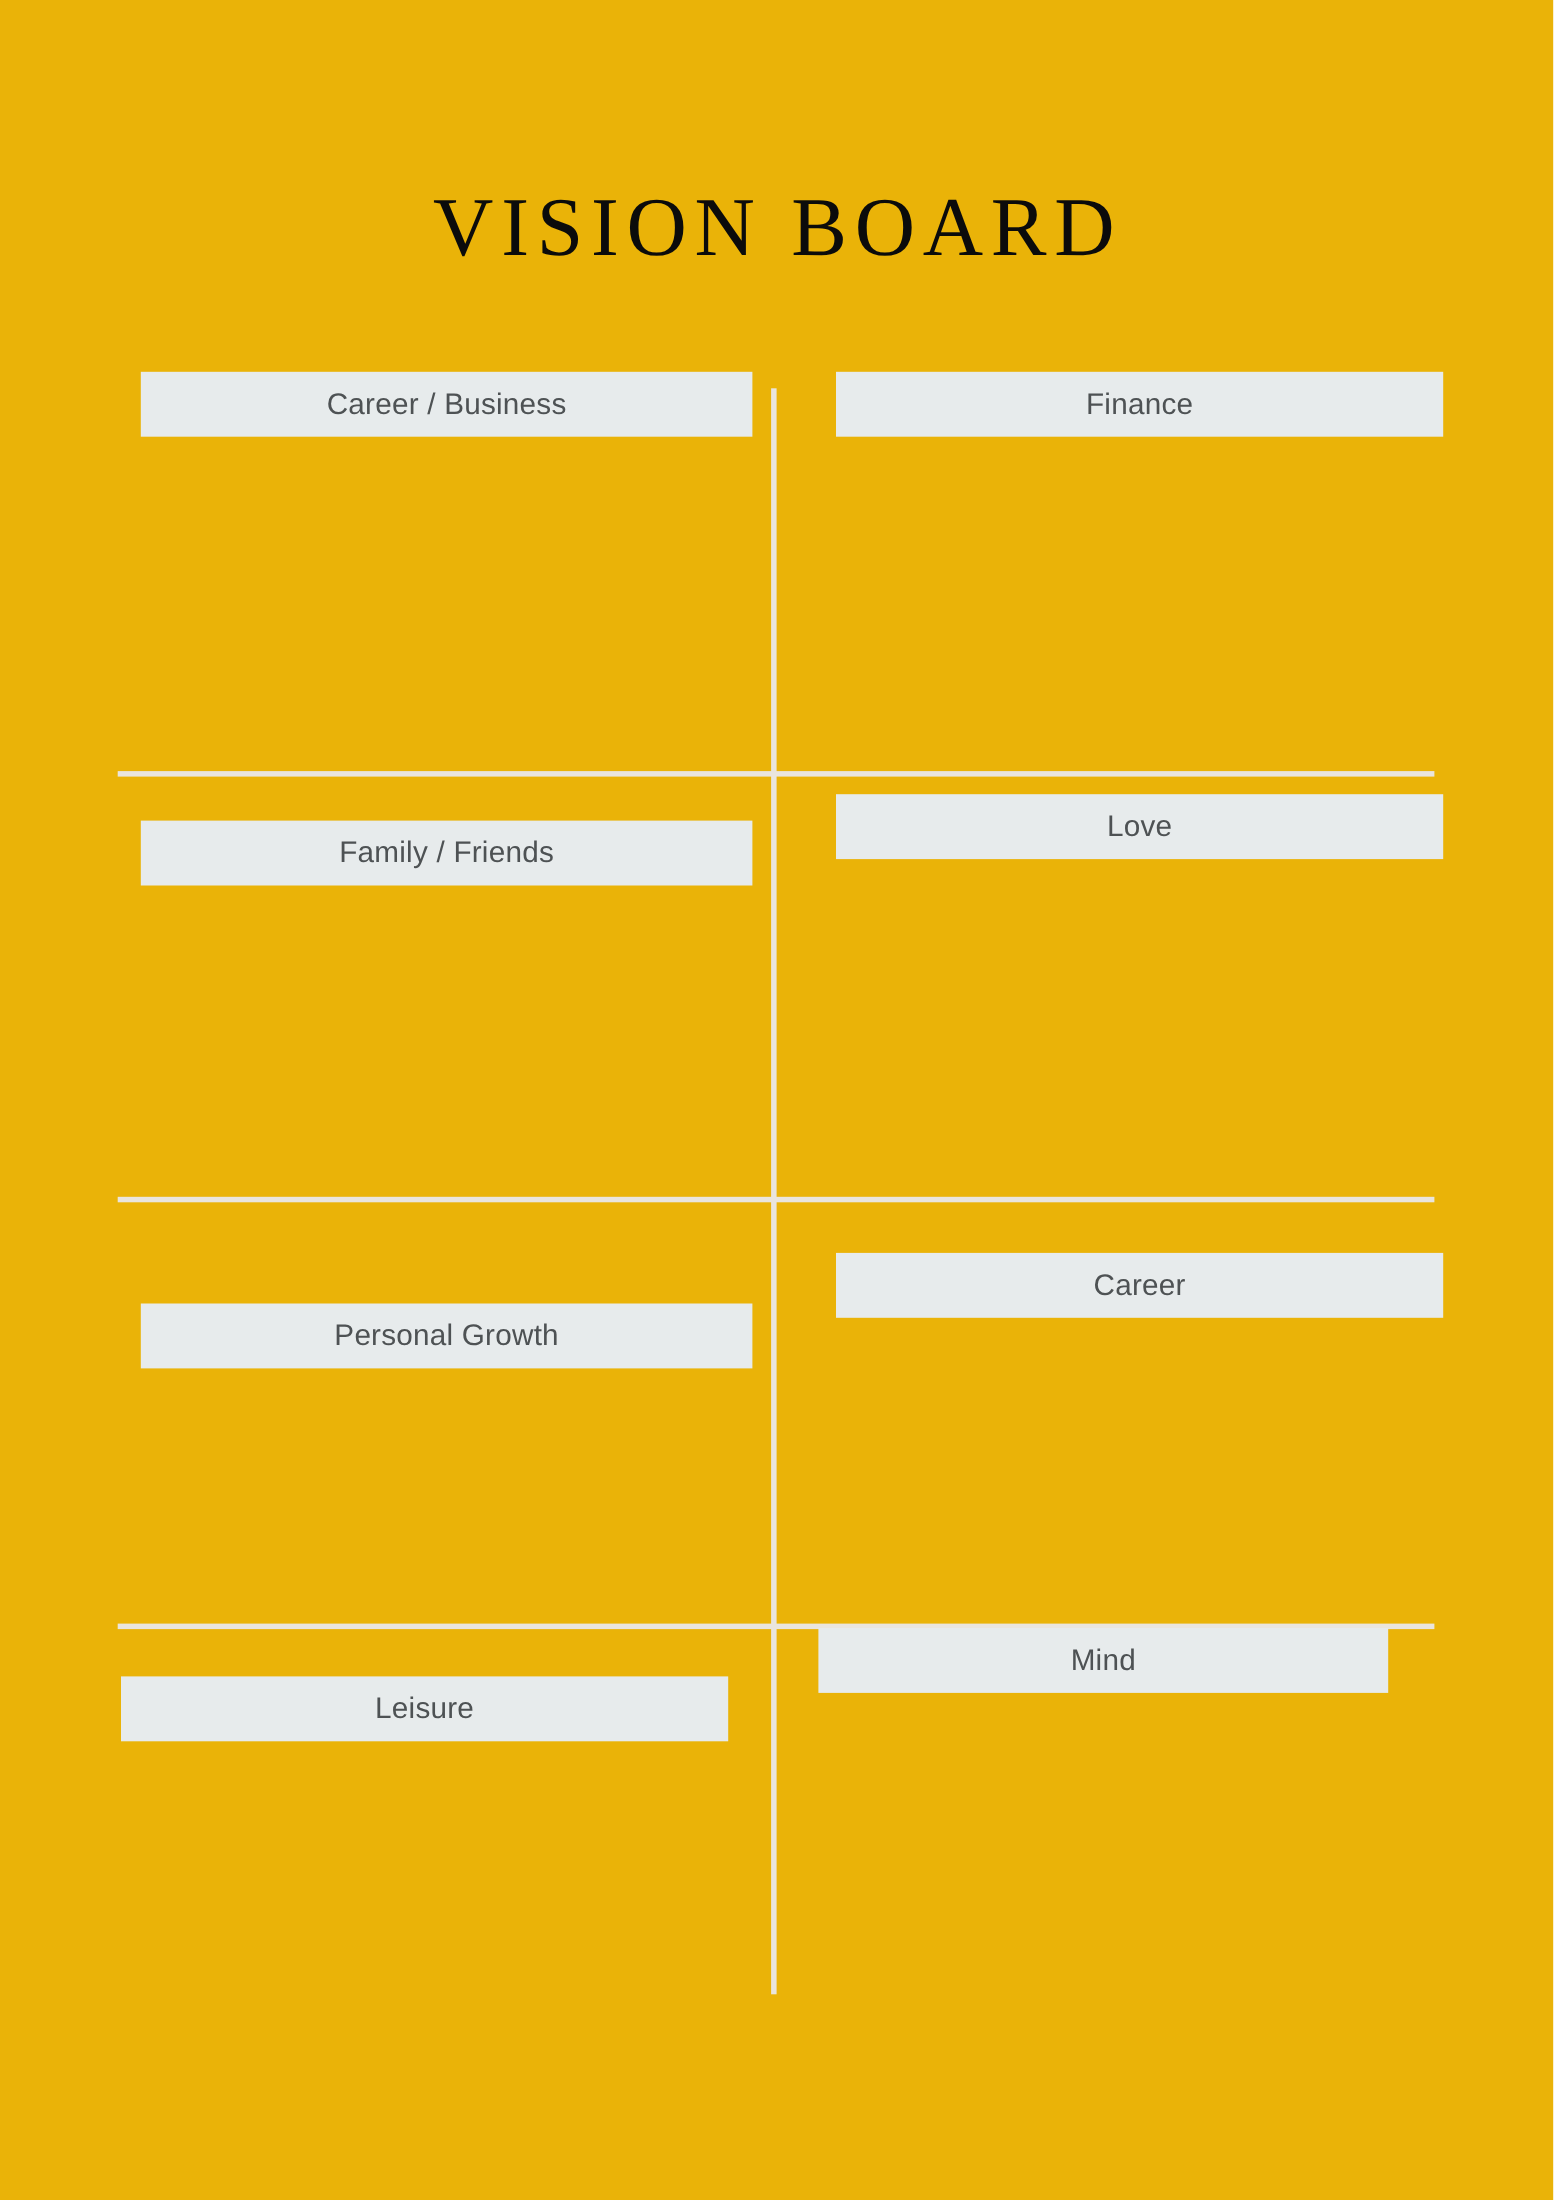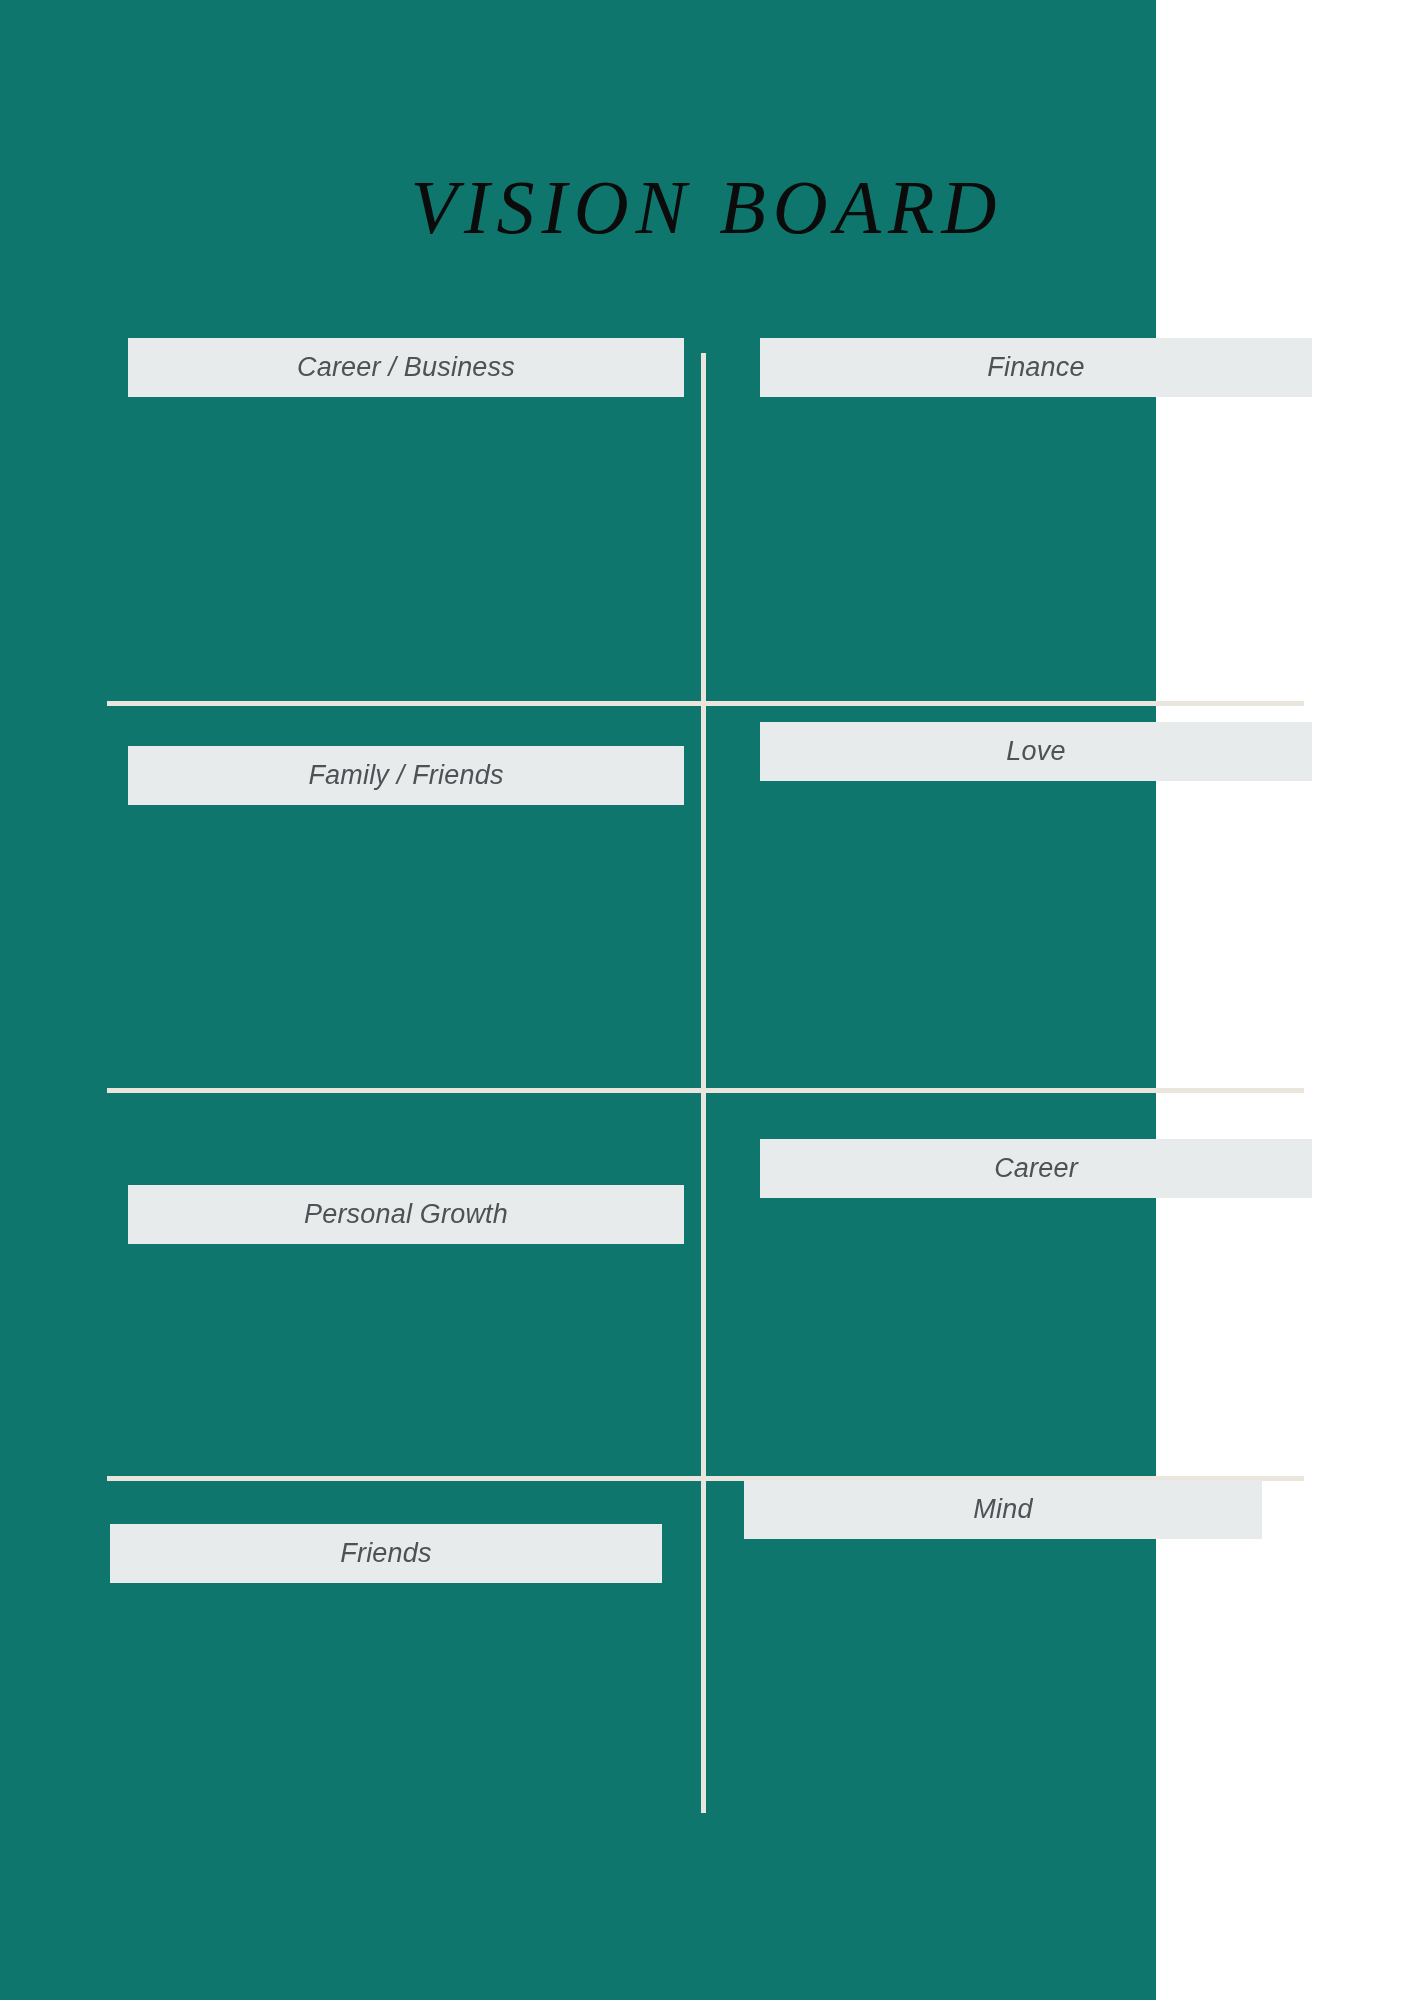--- a/index.html
+++ b/index.html
@@ -10,24 +10,23 @@
     width: 1414px;
     height: 2000px;
     background: #ffffff;
     font-family: "Liberation Sans", sans-serif;
     overflow: hidden;
     position: relative;
   }
 
   .page {
     position: relative;
-    width: 1156px;
+    width: 1412px;
     height: 2000px;
-    background: #0f766e;
-    font-style: italic;
+    background: #eab308;
   }
 
   
   .title-wrap {
     position: absolute;
     top: 118px;
     left: 0;
     width: 1414px;
     text-align: center;
   }
@@ -157,21 +156,21 @@
       <div class="cell-label">Personal Growth</div>
       <div class="cell-canvas"></div>
     </div>
 
     <div class="cell c-r3-right">
       <div class="cell-label">Career</div>
       <div class="cell-canvas"></div>
     </div>
 
     <div class="cell c-r4-left">
-      <div class="cell-label">Friends</div>
+      <div class="cell-label">Leisure</div>
       <div class="cell-canvas"></div>
     </div>
 
     <div class="cell c-r4-right">
       <div class="cell-label">Mind</div>
       <div class="cell-canvas"></div>
     </div>
 
   </div>
 </div>

